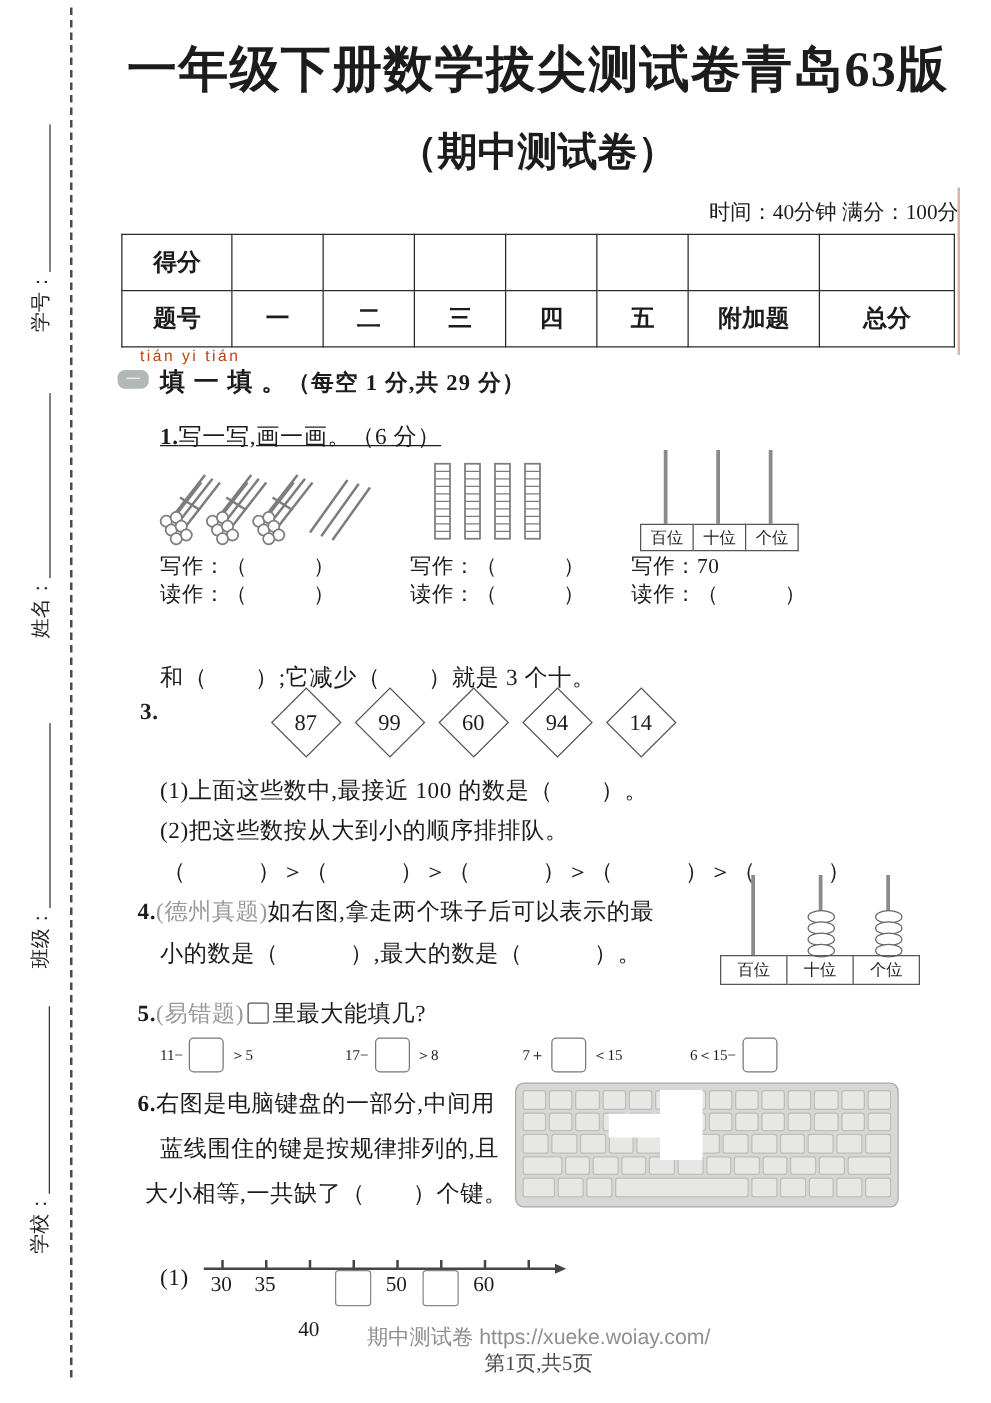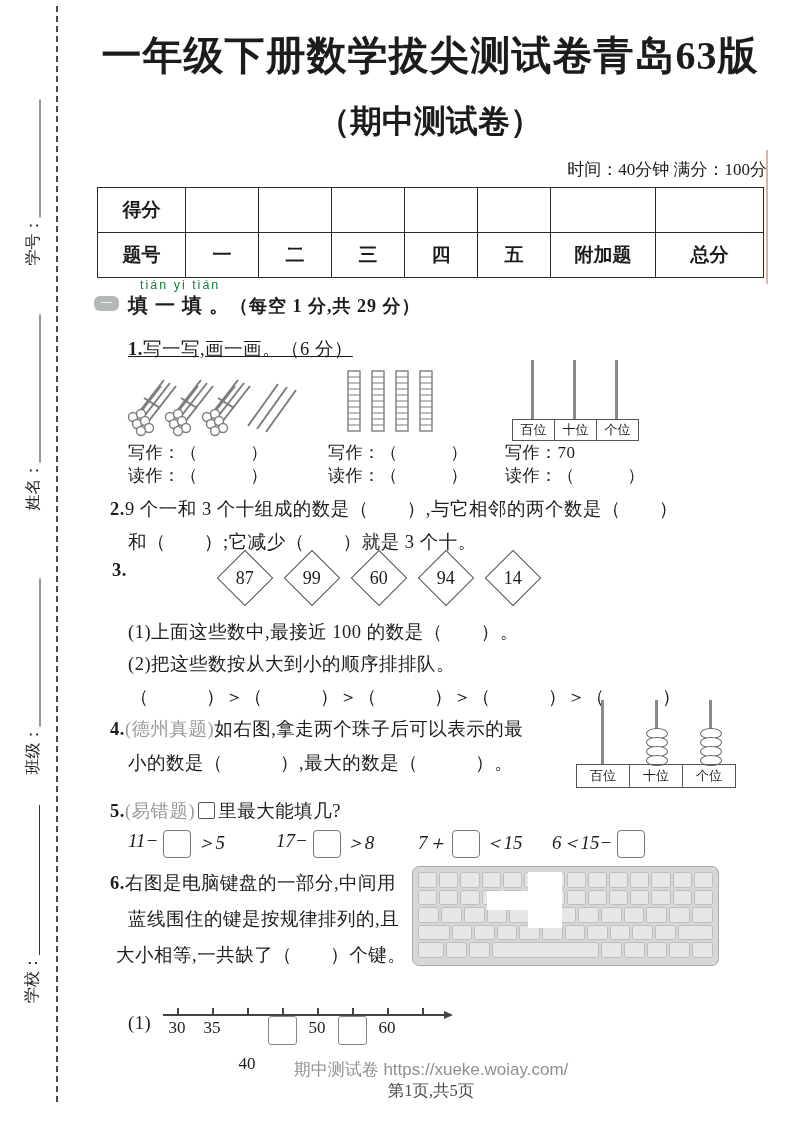--- a/index.html
+++ b/index.html
@@ -17,43 +17,43 @@
   .title{left:90px;top:28px;width:680px;text-align:center;font-size:40px;font-weight:700;letter-spacing:1px;}
   .subtitle{left:90px;top:100px;width:680px;text-align:center;font-size:32px;font-weight:700;}
   .meta{left:95px;top:158px;width:672px;text-align:right;font-size:17px;}
   .redmark{left:766px;top:150px;width:2px;height:134px;background:#d9b3ac;}
   
   table.score{border-collapse:collapse;table-layout:fixed;}
   table.score td{border:1.6px solid #2a2a2a;height:42px;text-align:center;font-size:19px;font-weight:600;}
   
   .badge{left:94px;top:296px;width:25px;height:15px;border-radius:6px;background:#b2b8b5;color:#fff;
          font-size:12px;line-height:15px;text-align:center;}
-  .pinyin{left:140px;top:278px;font-family:"Liberation Sans","DejaVu Sans",sans-serif;
-          font-size:12.5px;color:#15803d;letter-spacing:2px;}
+  .pinyin{left:112px;top:278px;font-family:"Liberation Sans","DejaVu Sans",sans-serif;
+          font-size:12.5px;color:#c2410c;letter-spacing:2px;}
   .sec-title{left:128px;top:292px;font-size:20px;font-weight:700;letter-spacing:1px;}
   .sec-title .note{font-size:18px;}
   .qline{font-size:18.5px;letter-spacing:.5px;white-space:nowrap;}
   .qnum{font-weight:700;}
   .gray-tag{color:#9a9a9a;}
   .wr{font-size:17px;letter-spacing:.5px;}
   
   .rod{position:absolute;width:3px;background:#8a8a8a;top:0;}
   .abox{position:absolute;display:flex;}
   .abox .cell{border:1.2px solid #555;border-left:none;text-align:center;font-size:13px;line-height:20px;}
   .abox .cell:first-child{border-left:1.2px solid #555;}
   .bead{position:absolute;width:20px;height:9px;border:1.4px solid #666;border-radius:50%;background:#fff;}
   
   .dia-row{left:225px;top:558px;display:flex;}
   .dia{width:38px;height:38px;border:1.5px solid #555;transform:rotate(45deg);margin-right:27px;
        display:flex;align-items:center;justify-content:center;background:#fff;}
   .dia span{transform:rotate(-45deg);font-size:18px;}
   
   .sq-small{display:inline-block;width:15px;height:15px;border:1.5px solid #555;border-radius:2px;
             vertical-align:-2px;margin:0 3px;background:#fff;}
-  .expr{display:flex;font-size:19px;font-style:italic;}
+  .expr{display:flex;align-items:center;font-size:12px;}
   .sq-box{display:inline-block;width:26px;height:26px;border:1.5px solid #777;border-radius:4px;
           margin:0 5px;background:#fff;}
   
   .keyboard{left:412px;top:866px;width:307px;height:100px;background:#d7d7d5;border:1px solid #a8a8a6;
             border-radius:7px;box-sizing:border-box;padding:5px;}
   .kb-row{display:flex;gap:2px;margin-bottom:2px;}
   .kb-key{flex:1;height:15.5px;background:#e7e7e5;border:1px solid #bdbdbb;border-radius:2.5px;box-sizing:border-box;}
   .kb-gap{position:absolute;background:#fff;}
   
   .nline{left:163px;top:1014px;width:282px;height:1.6px;background:#444;}
@@ -219,23 +219,20 @@
     </div>
   </div>
 
   <div class="abs wr" style="left:128px;top:441px;">写作：（　　　）</div>
   <div class="abs wr" style="left:128px;top:464px;">读作：（　　　）</div>
   <div class="abs wr" style="left:328px;top:441px;">写作：（　　　）</div>
   <div class="abs wr" style="left:328px;top:464px;">读作：（　　　）</div>
   <div class="abs wr" style="left:505px;top:441px;">写作：70</div>
   <div class="abs wr" style="left:505px;top:464px;">读作：（　　　）</div>
 
-  <div class="abs qline" style="left:110px;top:496px;">
-    <span class="qnum">2.</span><span>9 个一和 3 个十组成的数是（　　）,与它相邻的两个数是（　　）</span>
-  </div>
   <div class="abs qline" style="left:128px;top:529px;">和（　　）;它减少（　　）就是 3 个十。</div>
 
   <div class="abs qline qnum" style="left:112px;top:560px;">3.</div>
   <div class="abs dia-row">
     <div class="dia">
         <span>87</span>
       </div>
     <div class="dia">
         <span>99</span>
       </div>

